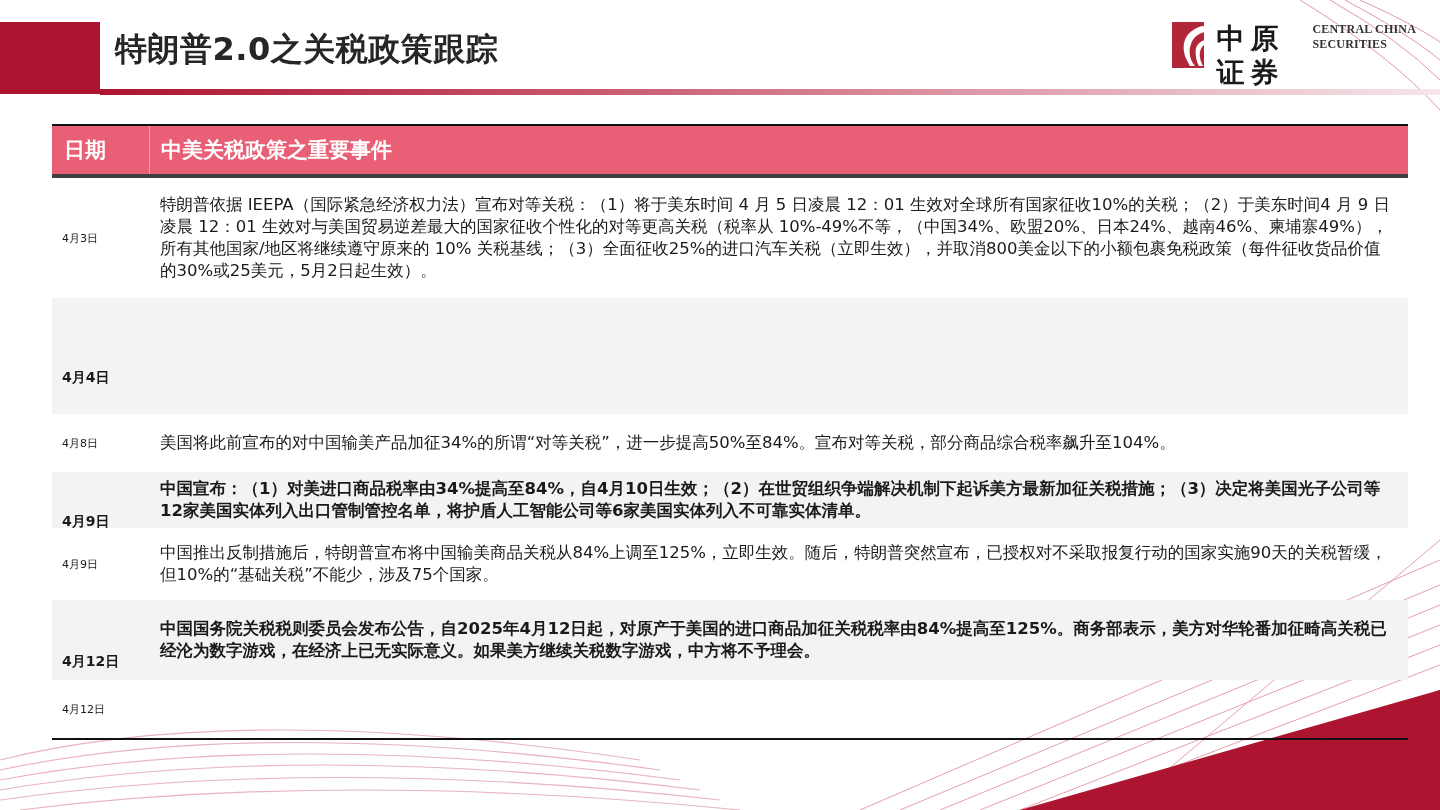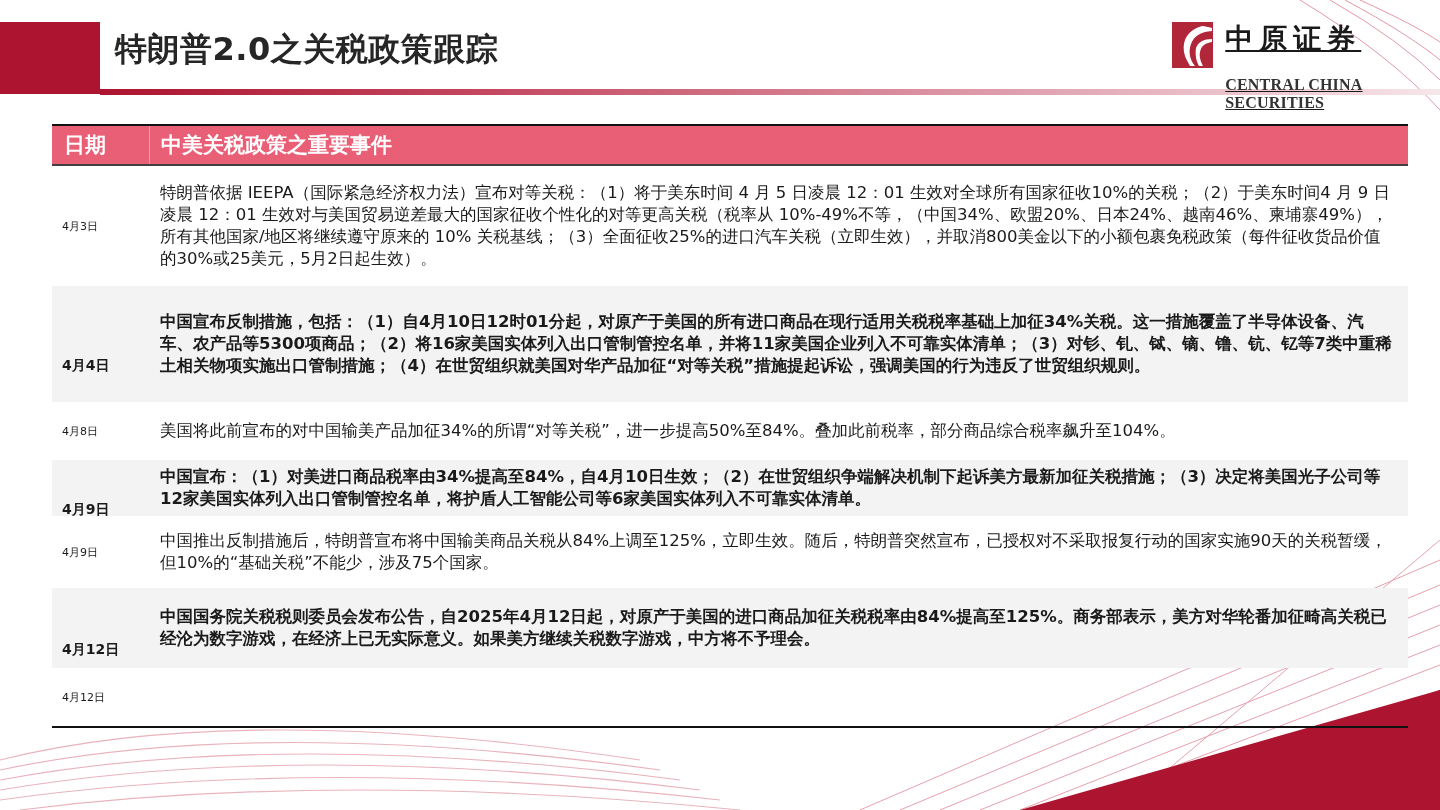--- a/index.html
+++ b/index.html
@@ -9,27 +9,27 @@
   
   .bg-deco { position: absolute; left: 0; top: 0; width: 1440px; height: 810px; z-index: 0; pointer-events: none; }
 
   
   .title-block { position: absolute; left: 0; top: 22px; width: 100px; height: 72px; background: #ad1430; z-index: 2; }
   .title-text { position: absolute; left: 115px; top: 28px; font-size: 32px; font-weight: bold; color: #262626; letter-spacing: 0.5px; z-index: 2; font-family: "DejaVu Sans", sans-serif; }
   .title-rule { position: absolute; left: 100px; top: 89px; width: 1340px; height: 6px; background: linear-gradient(to right, #ad1430 0%, #c44a62 30%, #e0a3b0 70%, #f6e6ea 100%); z-index: 2; }
 
   .logo { position: absolute; left: 1172px; top: 22px; display: flex; align-items: flex-start; z-index: 2; }
   .logo-mark { width: 46px; height: 46px; background: #b2263a; position: relative; overflow: hidden; }
-  .logo-text { margin-left: 12px; display: flex; flex-direction: column; text-decoration: underline; }
+  .logo-text { margin-left: 12px; display: flex; flex-direction: row; }
   .logo-cn { font-family: "DejaVu Serif", serif; font-size: 28px; font-weight: bold; color: #1a1a1a; letter-spacing: 6px; line-height: 34px; }
-  .logo-en { font-family: "Liberation Serif", serif; font-size: 16px; font-weight: bold; color: #333; letter-spacing: 0.2px; margin-top: 20px; }
+  .logo-en { font-family: "Liberation Serif", serif; font-size: 12px; font-weight: bold; color: #333; letter-spacing: 0.2px; margin-top: 0; }
 
   
   .table { position: absolute; left: 52px; top: 124px; width: 1356px; z-index: 3; border-top: 2px solid #111; border-bottom: 2px solid #111; }
-  .thead { display: flex; height: 40px; background: #e85f76; border-bottom: 2px solid #404040; }
+  .thead { display: flex; height: 52px; background: #e85f76; border-bottom: 4px solid #404040; }
   .th { color: #fff; font-weight: bold; font-size: 21px; display: flex; align-items: center; }
   .th.date { width: 98px; padding-left: 12px; border-right: 1px solid #f29aa8; }
   .th.event { flex: 1; padding-left: 11px; }
 
   .row { display: flex; align-items: center; }
   .row.shaded { background: #f3f3f3; }
   .cell-date { width: 98px; padding-left: 10px; font-size: 11px; }
   .cell-event { flex: 1; padding-left: 10px; padding-right: 14px; font-size: 16.5px; line-height: 22px; }
   .row.bold .cell-date, .row.bold .cell-event { font-weight: bold; }
   .row.bold .cell-date { font-size: 14px; margin-top: 44px; }
@@ -89,25 +89,24 @@
     <div class="th date">日期</div>
     <div class="th event">中美关税政策之重要事件</div>
   </div>
 
   <div class="row" style="height:120px">
     <div class="cell-date">4月3日</div>
     <div class="cell-event">特朗普依据 IEEPA（国际紧急经济权力法）宣布对等关税：（1）将于美东时间 4 月 5 日凌晨 12：01 生效对全球所有国家征收10%的关税；（2）于美东时间4 月 9 日凌晨 12：01 生效对与美国贸易逆差最大的国家征收个性化的对等更高关税（税率从 10%-49%不等，（中国34%、欧盟20%、日本24%、越南46%、柬埔寨49%），所有其他国家/地区将继续遵守原来的 10% 关税基线；（3）全面征收25%的进口汽车关税（立即生效），并取消800美金以下的小额包裹免税政策（每件征收货品价值的30%或25美元，5月2日起生效）。</div>
   </div>
   <div class="row shaded bold" style="height:116px">
     <div class="cell-date">4月4日</div>
-    <div class="cell-event">中国宣布反制措施，包括：（1）自4月10日12时01分起，对原产于美国的所有进口商品在现行适用关税税率基础上加征34%关税。这一措施覆盖了半导体设备、汽车、农产品等5300项商品；（2）将16家美国实体列入出口管制管控名单，并将11家美国企业列入不可靠实体清单；（3）对钐、钆、铽、镝、镥、钪、钇等7类中重稀土相关物项实施出口管制措施；（4）在世贸组织就美国对华产品加征“对等关税”措施提起诉讼，强调美国的行为违反了世贸组织规则。</div>
   </div>
   <div class="row" style="height:58px">
     <div class="cell-date">4月8日</div>
-    <div class="cell-event">美国将此前宣布的对中国输美产品加征34%的所谓“对等关税”，进一步提高50%至84%。叠加此前税率，部分商品综合税率飙升至104%。</div>
+    <div class="cell-event">美国将此前宣布的对中国输美产品加征34%的所谓“对等关税”，进一步提高50%至84%。宣布对等关税，部分商品综合税率飙升至104%。</div>
   </div>
   <div class="row shaded bold" style="height:56px">
     <div class="cell-date">4月9日</div>
     <div class="cell-event">中国宣布：（1）对美进口商品税率由34%提高至84%，自4月10日生效；（2）在世贸组织争端解决机制下起诉美方最新加征关税措施；（3）决定将美国光子公司等12家美国实体列入出口管制管控名单，将护盾人工智能公司等6家美国实体列入不可靠实体清单。</div>
   </div>
   <div class="row" style="height:72px">
     <div class="cell-date">4月9日</div>
     <div class="cell-event">中国推出反制措施后，特朗普宣布将中国输美商品关税从84%上调至125%，立即生效。随后，特朗普突然宣布，已授权对不采取报复行动的国家实施90天的关税暂缓，但10%的“基础关税”不能少，涉及75个国家。</div>
   </div>
   <div class="row shaded bold" style="height:80px">

